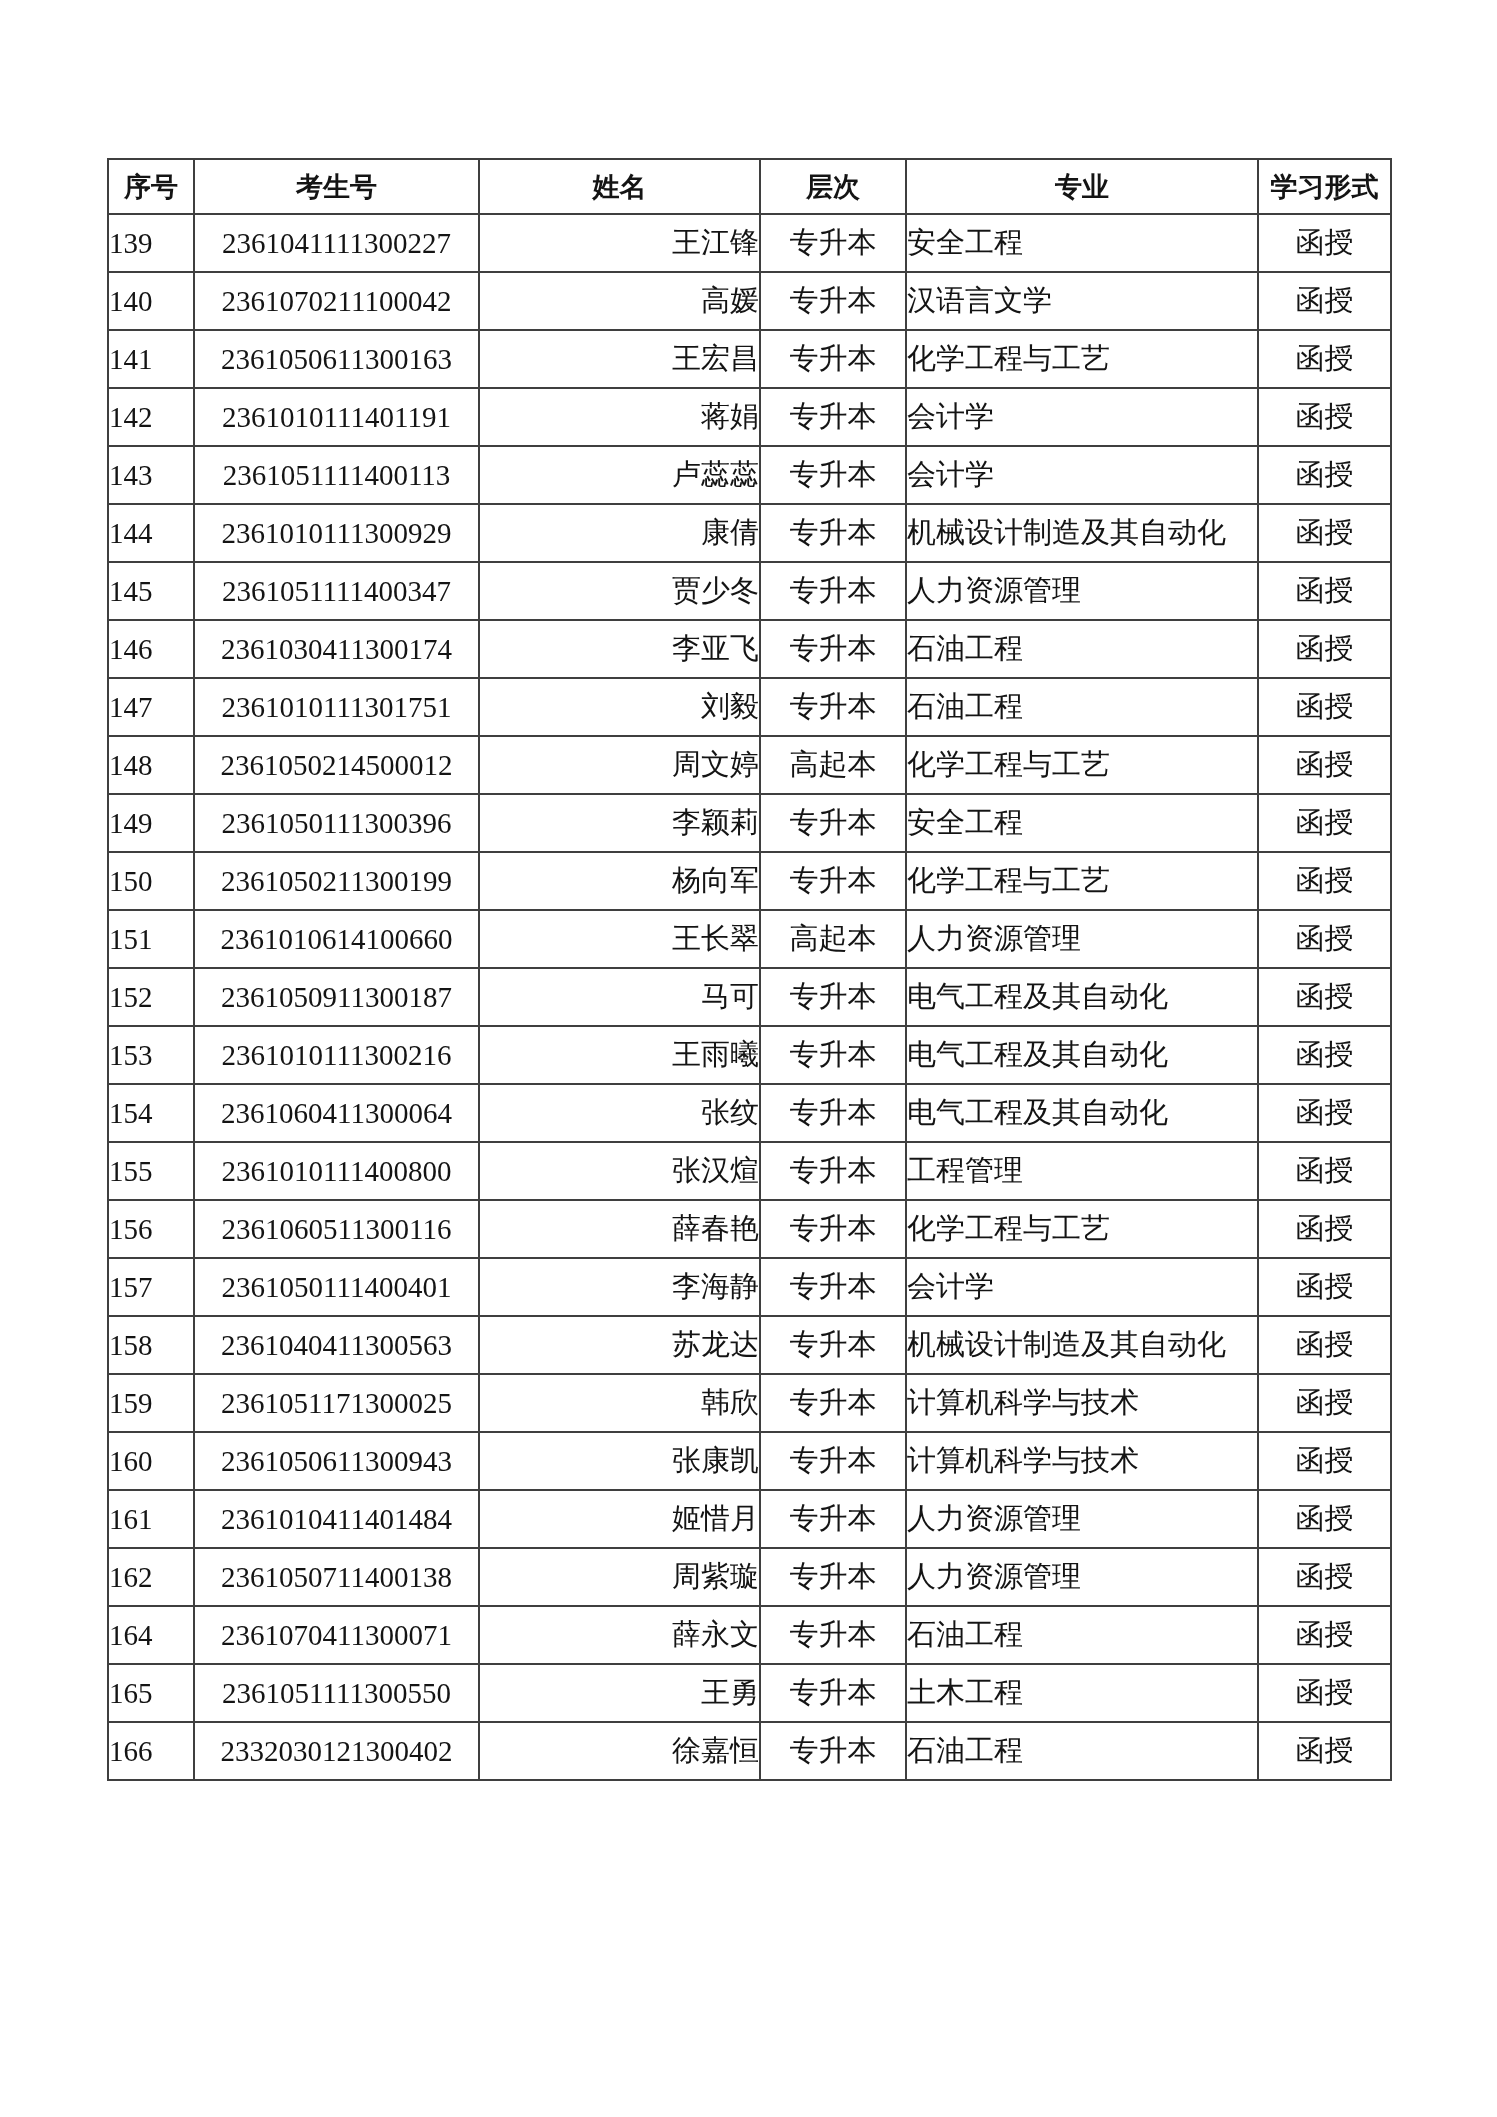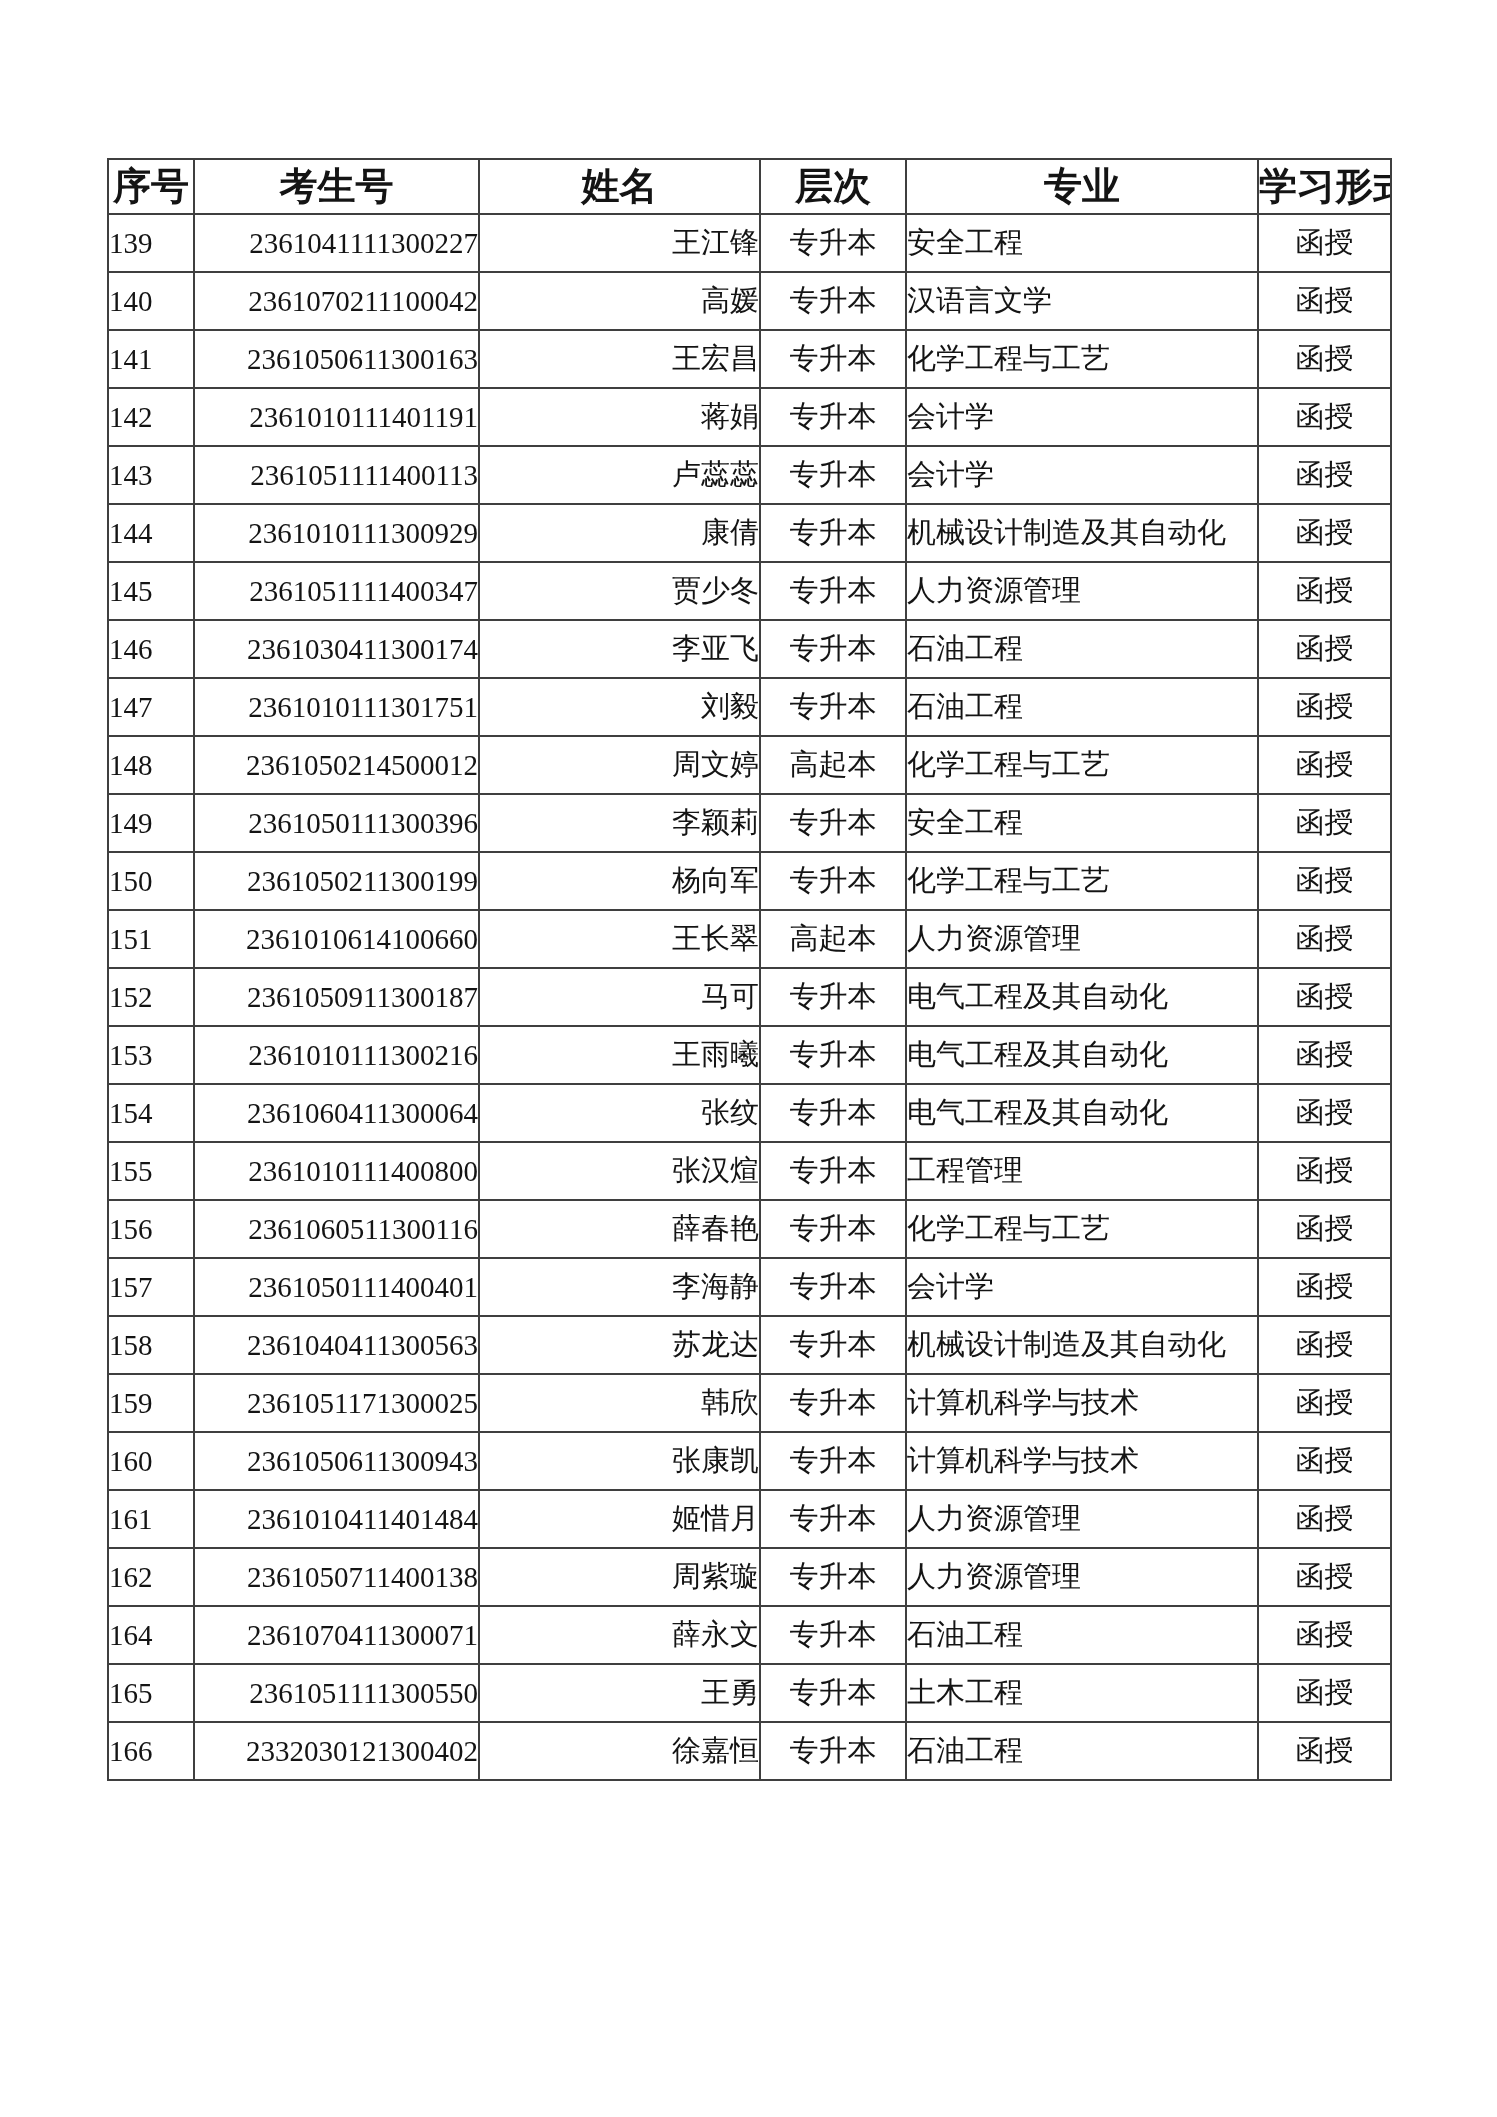--- a/index.html
+++ b/index.html
@@ -31,41 +31,41 @@
     table.roster th,
     table.roster td {
       border: 2px solid #3f3f3f;
       overflow: hidden;
       white-space: nowrap;
       vertical-align: middle;
       box-sizing: content-box;
     }
     table.roster th {
       height: 53px;
-      font-size: 38px;
+      font-size: 27px;
       font-weight: bold;
       text-align: center;
       padding: 0;
     }
     table.roster td {
       height: 56px;
       font-size: 29px;
       font-weight: normal;
       padding: 0;
     }
     
     col.w-no    { width: 86px; }
     col.w-id    { width: 285px; }
     col.w-name  { width: 281px; }
     col.w-level { width: 146px; }
     col.w-major { width: 352px; }
     col.w-mode  { width: 133px; }
     
     td.c0 { text-align: left; }
-    td.c1 { text-align: right; padding-left: 14px; }
+    td.c1 { text-align: center; padding-left: 14px; }
     td.c2 { text-align: right; padding-left: 12px; }
     td.c3 { text-align: center; padding-left: 14px; }
     td.c4 { text-align: left; padding-left: 14px; }
     td.c5 { text-align: center; padding-left: 12px; }
   </style>
 </head>
 <body>
 
 <div class="sheet">
   <table class="roster">

